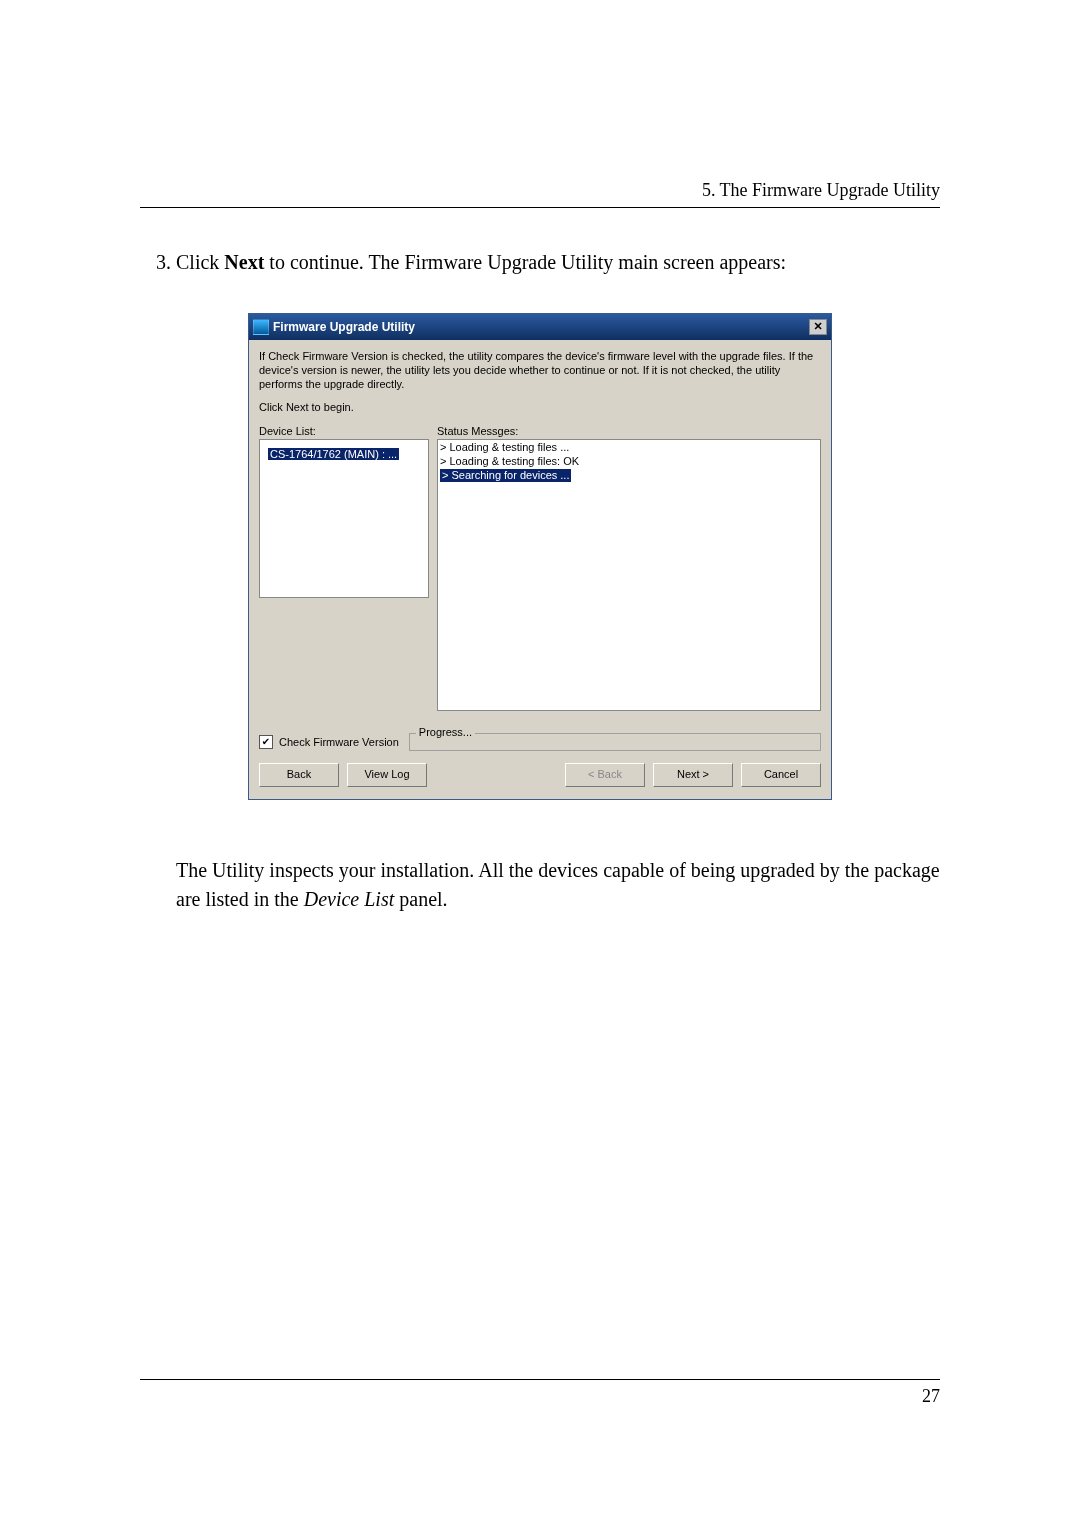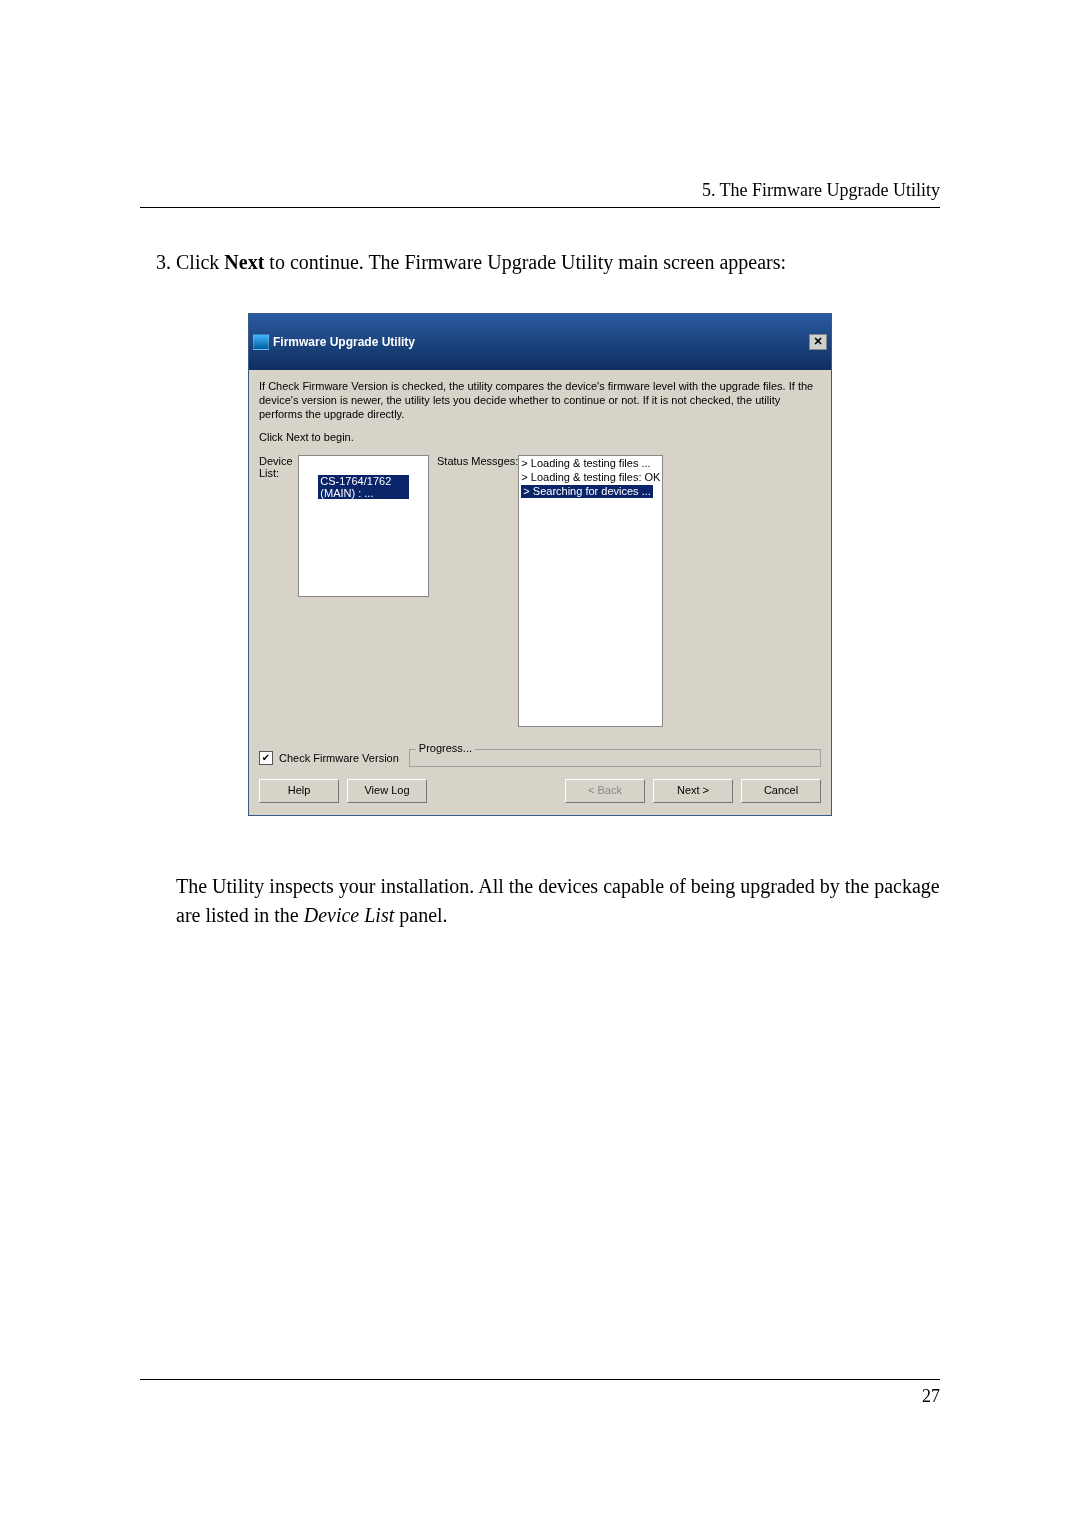--- a/index.html
+++ b/index.html
@@ -48,21 +48,21 @@
     font-family: Tahoma, Geneva, sans-serif;
     font-size: 11px;
     color: #000;
     border: 1px solid #3a5b8a;
   }
   .titlebar {
     background: linear-gradient(#2a5aa0,#0f2f60);
     color: #fff;
     font-weight: bold;
     font-size: 12px;
-    padding: 20px 4px;
+    padding: 5px 4px;
     display: flex;
     align-items: center;
     justify-content: space-between;
   }
   .titlebar-left {
     display: flex;
     align-items: center;
     gap: 4px;
   }
   .title-icon {
@@ -85,28 +85,28 @@
     padding: 10px 10px 12px 10px;
   }
   .intro {
     line-height: 1.25;
     margin-bottom: 10px;
   }
   .cols {
     display: flex;
     gap: 8px;
   }
-  .leftcol { width: 170px; display:flex; flex-direction:row; }
-  .rightcol { flex: 1; display:flex; }
+  .leftcol { width: 170px; display:flex; flex-direction:column; }
+  .rightcol { flex: 1; display:flex; flex-direction:column;}
   .lbl { margin-bottom: 2px; }
   .listbox {
     border: 1px solid #888;
     background: #fff;
-    height: 142px;
-    padding: 19px;
+    height: 159px;
+    padding: 8px;
     box-sizing: border-box;
   }
   .listbox .selected {
     background: #0a246a;
     color: #fff;
     padding: 0 2px;
     display: inline-block;
   }
   .msgbox {
     border: 1px solid #888;
@@ -253,21 +253,21 @@
       <div class="bottom-row1">
         <span class="chk">✔</span>
         <span>Check Firmware Version</span>
         <div class="progress-field">
           <span class="legend">Progress...</span>
         </div>
       </div>
 
       <div class="btn-row">
         <div class="left-group">
-          <div class="wbtn">Help</div>
+          <div class="wbtn">Back</div>
           <div class="wbtn">View Log</div>
         </div>
         <div class="right-group">
           <div class="wbtn disabled">&lt; Back</div>
           <div class="wbtn">Next &gt;</div>
           <div class="wbtn">Cancel</div>
         </div>
       </div>
     </div>
   </div>

